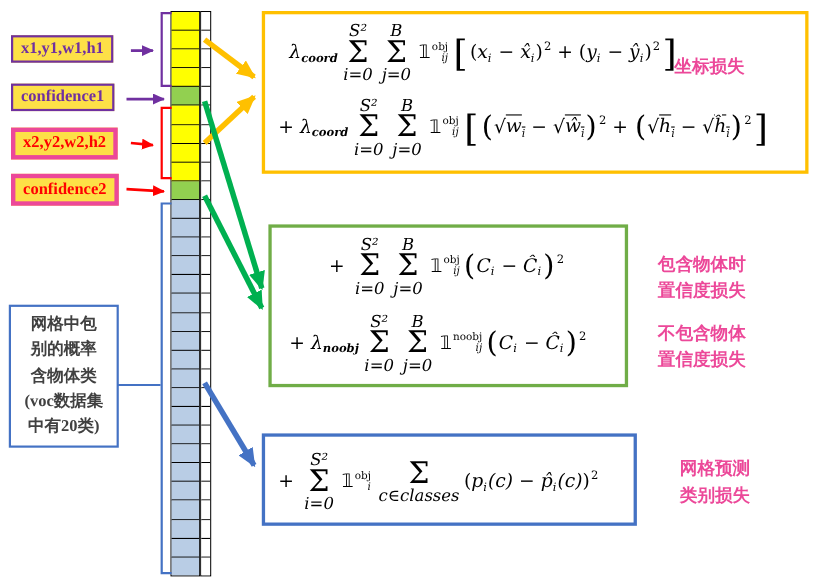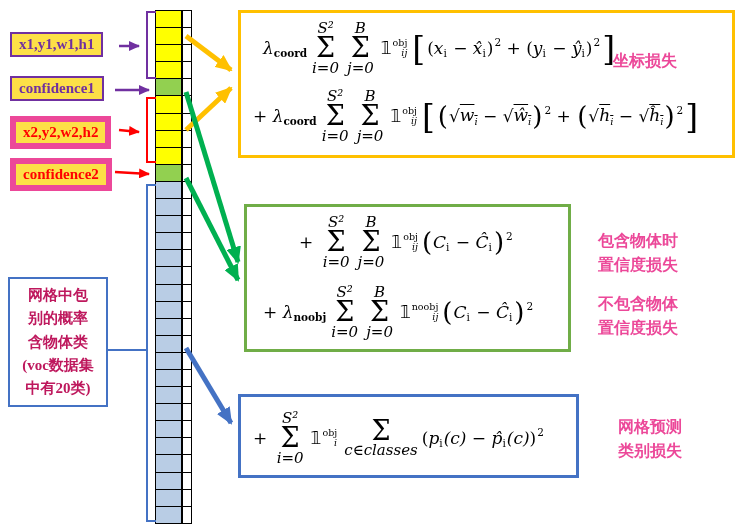--- a/index.html
+++ b/index.html
@@ -15,38 +15,38 @@
   .cell:last-child { border-bottom:none; }
   .yellow { background:#FFFF00; }
   .green  { background:#92D050; }
   .blue   { background:#B9CDE5; }
   .sidec  { background:#FFFFFF; }
 
   
   .lbox { position:absolute; background:#fde047; padding:2px 7px; font:bold 15px "Liberation Serif", serif;
           white-space:nowrap; }
   .purpleb { border:2px solid #7030A0; color:#7030A0; }
-  .redb    { border:6px solid #ec4899; color:#FF0000; }
+  .redb    { border:4px solid #ec4899; color:#FF0000; }
   .noteb   { position:absolute; left:8px; top:277px; width:96px; border:2px solid #4472C4;
-             color:#be185d; font:bold 15px "Liberation Serif", serif; text-align:center;
+             color:#404040; font:bold 15px "Liberation Serif", serif; text-align:center;
              padding:5px 0; line-height:1.55; background:#fff; }
 
   
   .fbox { position:absolute; background:#fff; box-sizing:border-box; }
   .ybox { left:238px; top:10px;  width:497px; height:148px; border:3px solid #FFC000; }
   .gbox { left:244px; top:204px; width:327px; height:148px; border:3px solid #70AD47; }
   .bbox { left:238px; top:394px; width:341px; height:84px;  border:3px solid #4472C4; }
 
   
   .formula { position:absolute; display:flex; align-items:center; color:#000;
              font-family:"DejaVu Serif","Liberation Serif",serif; font-size:17px; white-space:nowrap; }
   .formula .tv { white-space:pre; }
   .it { font-style:italic; }
   .rm { font-style:normal; font-weight:bold; }
-  .tsub { font-size:10.5px; transform:translateY(5px); margin-right:1px; }
+  .tsub { font-size:10.5px; transform:translateY(5px); font-style:italic; margin-right:1px; }
   .tsup { font-size:10.5px; transform:translateY(-6px); margin-left:1px; }
   .tsum { display:flex; flex-direction:column; align-items:center; line-height:1; margin:0 4px; }
   .tsum .lim { font-size:15px; font-style:italic; }
   .tsum .sg  { font-size:27px; line-height:0.92; font-style:normal; }
   .tss { display:flex; align-items:center; margin:0 3px; }
   .tss .ind { font-family:"DejaVu Sans", sans-serif; font-size:17px; }
   .tss .sscol { display:flex; flex-direction:column; line-height:1.1; font-size:9.5px; margin-left:1px;text-align:right; }
   .tss .ssup { font-style:normal; }
   .tss .ssub { font-style:italic; }
   .ov { text-decoration:overline; font-style:italic; }

